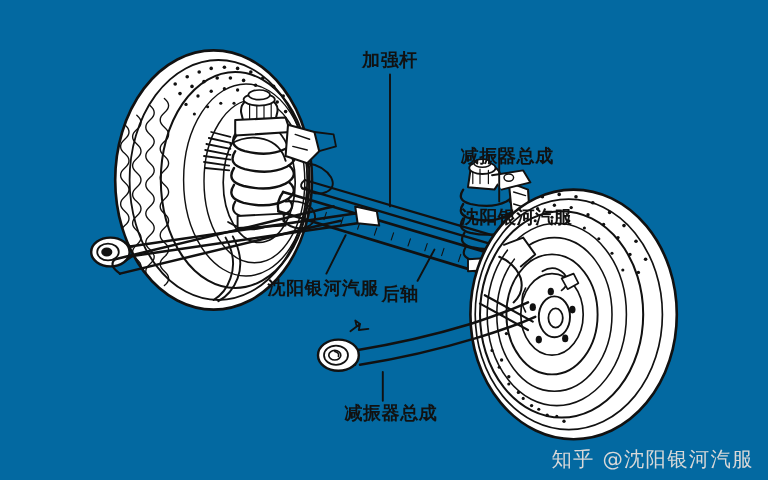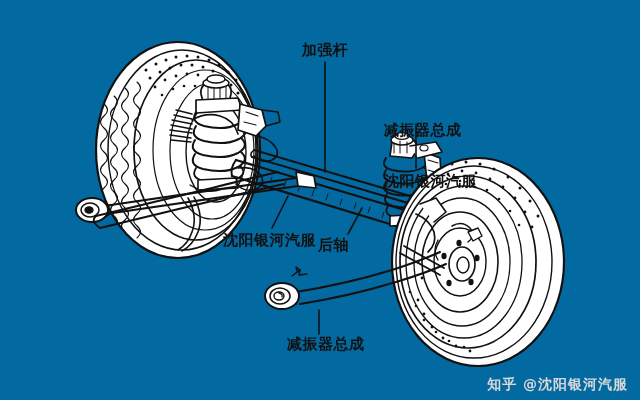--- a/index.html
+++ b/index.html
@@ -33,22 +33,22 @@
     letter-spacing: 0.5px;
     white-space: pre;
     font-family: "DejaVu Sans", "Liberation Sans", sans-serif;
   }
   .lbl.c { text-align: center; transform: translateX(-50%); }
   .wm {
     position: absolute;
     right: 12px;
     bottom: 6px;
     color: #d8d8d8;
-    font-size: 14px;
-    font-weight: 700;
+    font-size: 17px;
+    font-weight: 400;
     letter-spacing: 1px;
     white-space: pre;
     font-family: "DejaVu Sans", "Liberation Sans", sans-serif;
   }
 </style>
 </head>
 <body>
 
 <div id="stage">
 

